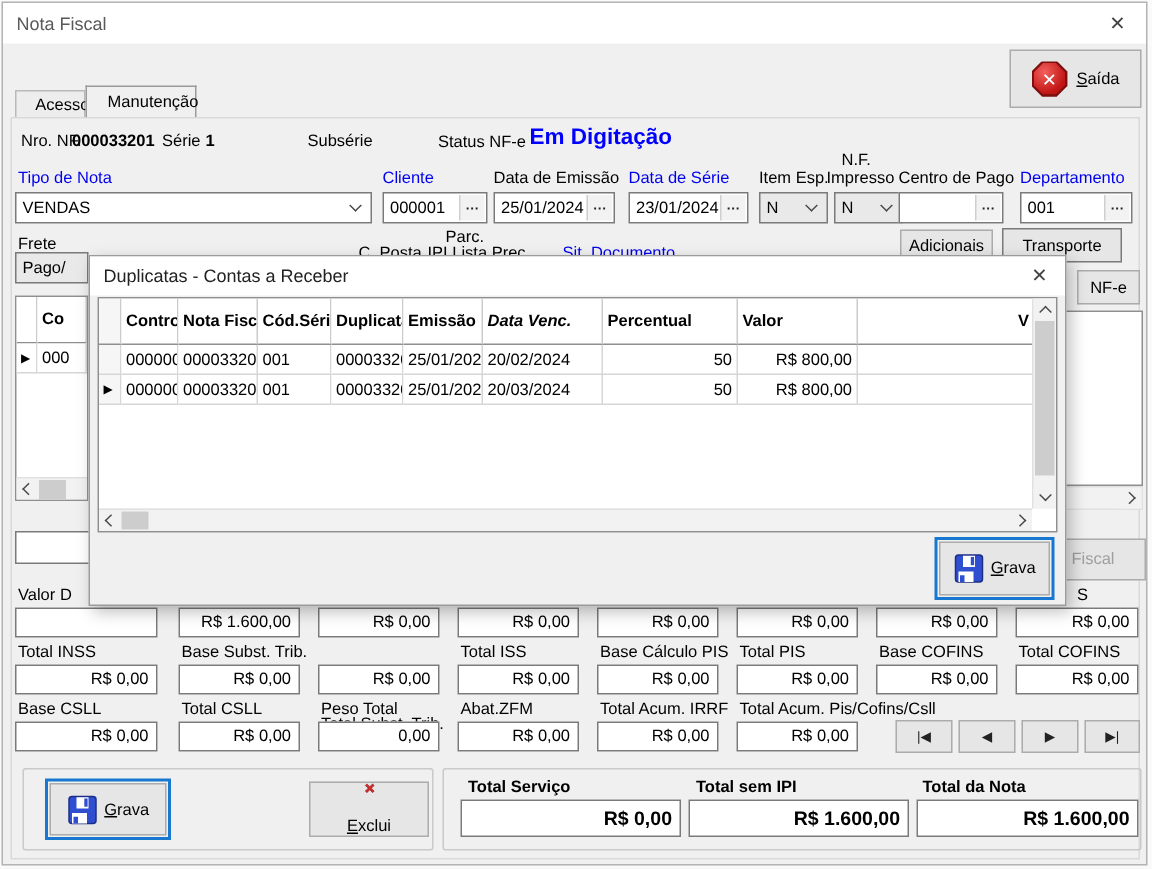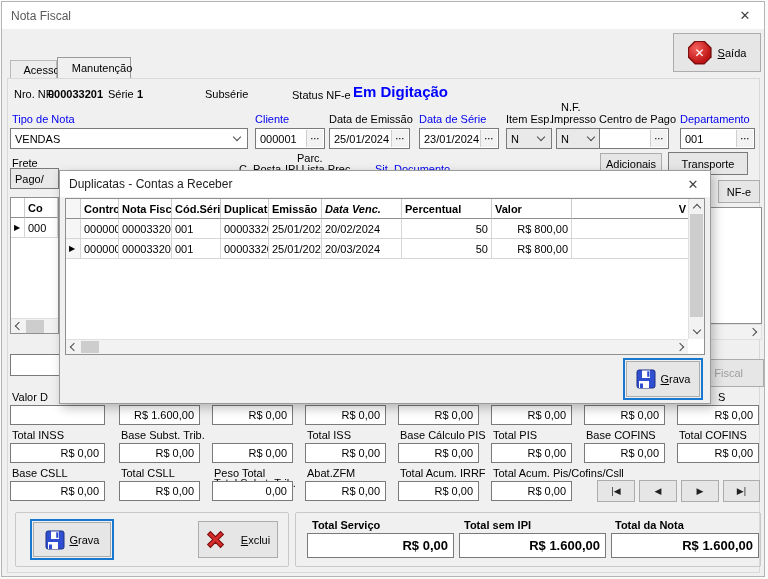--- a/index.html
+++ b/index.html
@@ -31,21 +31,21 @@
   .combo-arrow{position:absolute;right:2px;top:0;bottom:0;width:16px;display:flex;align-items:center;justify-content:center;}
   .sb{position:absolute;background:#f2f2f2;border:1px solid #e0e0e0;}
   .sb-btn{position:absolute;display:flex;align-items:center;justify-content:center;background:#f2f2f2;}
   .thumb{position:absolute;background:#cdcdcd;}
   .gb{position:absolute;border:1px solid #c9c9c9;border-radius:2px;}
   .grid{position:absolute;background:#fff;border:1px solid #8f8f8f;overflow:hidden;}
   .hcell{font-weight:bold;border-right:1px solid #cbcbcb;border-bottom:1px solid #8f8f8f;display:flex;align-items:center;padding:0 3px;overflow:hidden;white-space:nowrap;background:#fff;}
   .cell{border-right:1px solid #d6d6d6;border-bottom:1px solid #d6d6d6;display:flex;align-items:center;padding:0 3px;overflow:hidden;white-space:nowrap;background:#fff;}
   .cell.r,.hcell.r{justify-content:flex-end;}
   .trow{display:flex;height:20px;}
-  .thead{display:flex;height:20px;}
+  .thead{display:flex;height:31px;}
   .dialog{position:absolute;left:57px;top:168px;width:652px;height:234px;background:#f0f0f0;border:1px solid #9b9b9b;box-shadow:3px 4px 10px rgba(0,0,0,0.25);z-index:10;}
   .dlg-title{position:absolute;left:0;top:0;right:0;height:26px;background:#fff;}
   .octa-outer{width:24px;height:24px;clip-path:polygon(30% 0,70% 0,100% 30%,100% 70%,70% 100%,30% 100%,0 70%,0 30%);background:#7e0f0f;display:flex;align-items:center;justify-content:center;}
   .octa-inner{width:21px;height:21px;clip-path:polygon(30% 0,70% 0,100% 30%,100% 70%,70% 100%,30% 100%,0 70%,0 30%);background:radial-gradient(circle at 35% 30%,#f4605c,#c01515 70%);display:flex;align-items:center;justify-content:center;color:#fff;font-weight:bold;font-size:12px;}
   .nav-glyph{font-size:9px;letter-spacing:0;color:#222;}
   .footer-val{font-weight:bold;font-size:13px;}
 </style>
 </head>
 <body>
 
@@ -284,21 +284,21 @@
         <svg width="20" height="20" viewBox="0 0 20 20">
           <rect x="1" y="1" width="18" height="18" rx="2" fill="#2f4fd0" stroke="#1c2f86"></rect>
           <rect x="6" y="1.5" width="8" height="7.5" fill="#fff"></rect>
           <rect x="11.2" y="2.3" width="2.2" height="5.5" fill="#2f4fd0"></rect>
           <rect x="3" y="12" width="10" height="7" fill="#fff"></rect>
           <rect x="4" y="14.5" width="3" height="4.5" fill="#2f4fd0"></rect>
         </svg>
         <span><span class="u">G</span><span>rava</span></span>
       </div>
     </div>
-    <div class="btn" style="left:196px;top:519px;width:80px;height:37px;gap:16px;">
+    <div class="btn" style="left:204px;top:519px;width:80px;height:37px;gap:16px;flex-direction:column;">
       <svg width="19" height="19" viewBox="0 0 18 18">
         <path d="M4.2 1.5 L9 6.3 L13.8 1.5 L16.5 4.2 L11.7 9 L16.5 13.8 L13.8 16.5 L9 11.7 L4.2 16.5 L1.5 13.8 L6.3 9 L1.5 4.2 Z" fill="#d42b2b" stroke="#7e0f0f"></path>
       </svg>
       <span><span class="u">E</span><span>xclui</span></span>
     </div>
 
     <div class="gb" style="left:293px;top:510px;width:466px;height:55px;"></div>
     <div class="lbl bold" style="left:310px;top:517px;">Total Serviço</div>
     <div class="lbl bold" style="left:462px;top:517px;">Total sem IPI</div>
     <div class="lbl bold" style="left:613px;top:517px;">Total da Nota</div>

